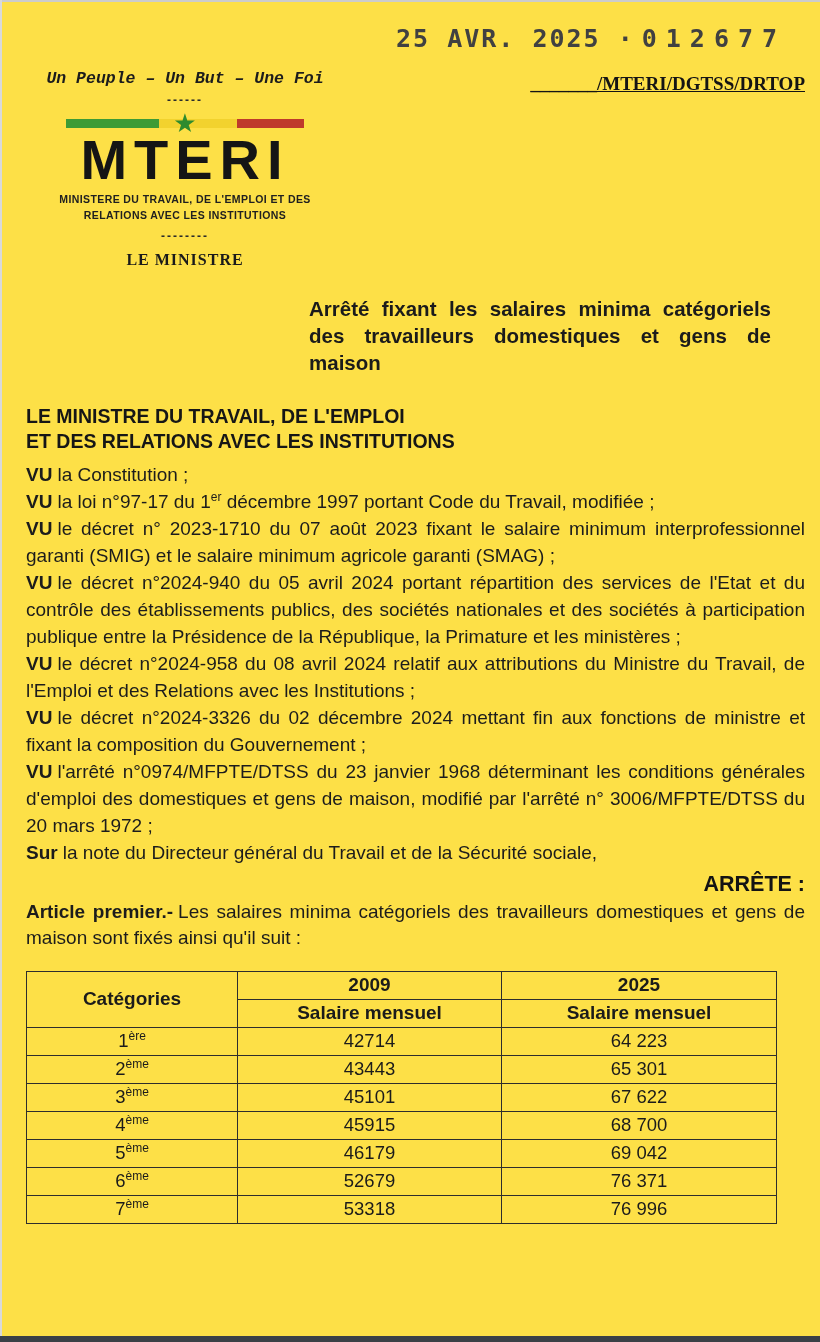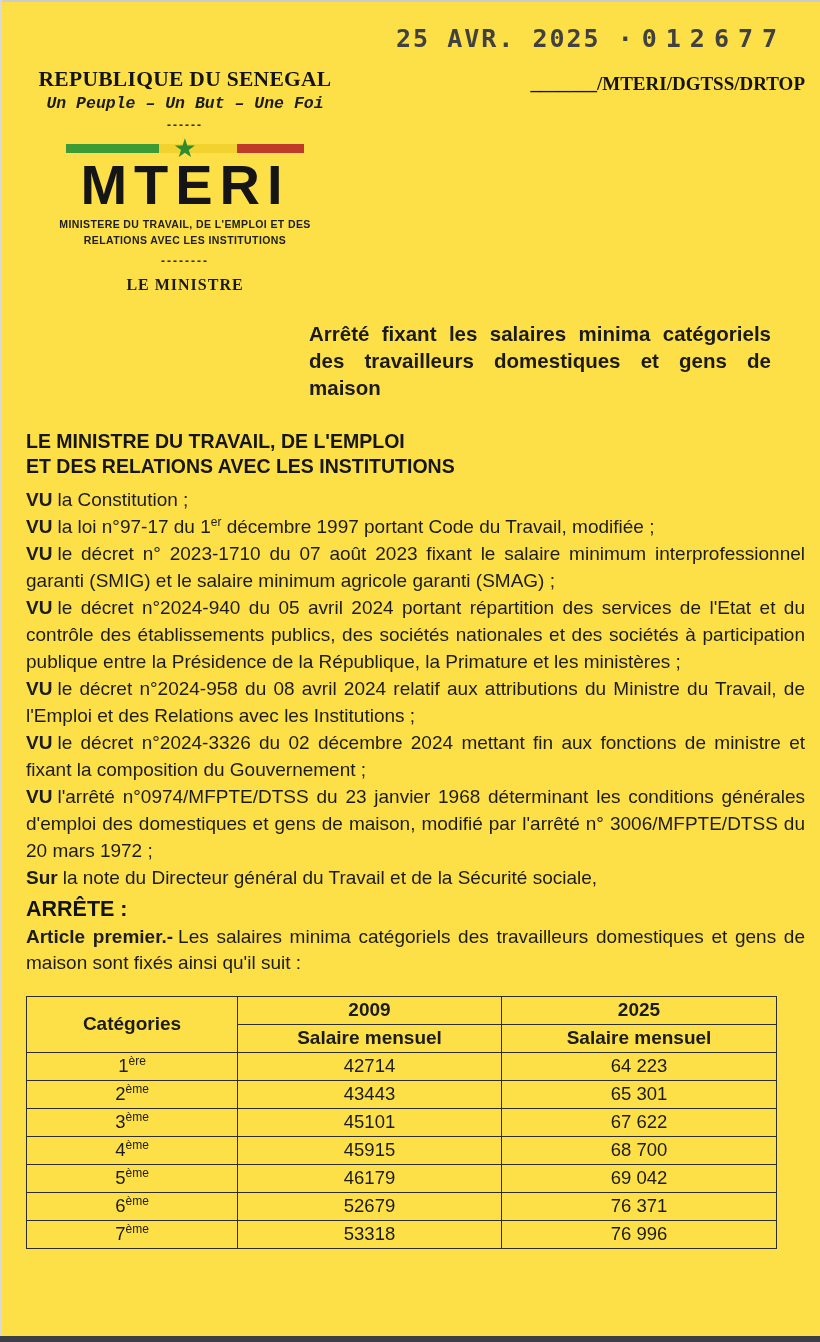--- a/index.html
+++ b/index.html
@@ -36,38 +36,38 @@
     font-weight:900; font-size:56px; line-height:1.02; letter-spacing:7px;
     color:#151515; margin-top:3px; font-family:"Liberation Sans",sans-serif;
   }
   .ministry{font-size:10.5px; font-weight:bold; color:#202020; letter-spacing:.4px; line-height:1.55; margin-top:3px;}
   .minister{
     font-family:"Liberation Serif",serif; font-weight:bold; font-size:16px;
     letter-spacing:1px; margin-top:8px; color:#1a1a1a;
   }
   .ref-block{
     font-family:"Liberation Serif",serif; font-weight:bold; font-size:19px;
-    margin-top:6px; white-space:nowrap; color:#141414;
+    margin-top:6px; white-space:nowrap; color:#141414;text-decoration:underline;
   }
 
   .title-block{
     width:462px; margin:26px 2px 0 283px;
     font-weight:bold; font-size:20.5px; line-height:1.33;
     text-align:justify; color:#1b1b1b;
   }
   .center-heading{
     font-weight:bold; font-size:19.5px; line-height:1.25;
     margin-top:28px; color:#161616;
   }
   .clauses{margin-top:9px; font-size:19px; line-height:1.42; text-align:justify;}
   .clause{margin:0;}
   .clause .lead{padding-right:5px;}
   sup{font-size:12px; line-height:0;}
 
-  .arrete{text-align:left; font-weight:bold; font-size:21.5px; margin-top:5px; color:#131313;}
+  .arrete{text-align:right; font-weight:bold; font-size:21.5px; margin-top:5px; color:#131313;}
   .article{font-size:19px; line-height:1.4; text-align:justify; margin-top:2px;}
   .article .lead{font-weight:bold; padding-right:5px;}
 
   table.salary{
     width:750px; border-collapse:collapse; margin-top:15px; table-layout:fixed;
     font-family:"Liberation Sans",sans-serif;
   }
   table.salary col.c1{width:211px;} table.salary col.c2{width:264px;} table.salary col.c3{width:275px;}
   table.salary th, table.salary td{
     border:1.6px solid #2d2d2d; text-align:center; padding:1px 4px; color:#1b1b1b;
@@ -83,21 +83,20 @@
   <div class="edge-top"></div>
   <div class="edge-left"></div>
 
   <div class="stamp">
     <span>25 AVR. 2025</span>
     <span class="num">·012677</span>
   </div>
 
   <div class="header-row">
     <div class="org-block">
-      <div class="republic">REPUBLIQUE DU SENEGAL</div>
       <div class="motto">Un Peuple – Un But – Une Foi</div>
       <div class="dashes">------</div>
       <div class="logo">
         <div class="flagbar">
           <div class="seg" id="seg-green" style="width: 39%; background: rgb(61, 155, 53);"></div>
           <div class="seg" id="seg-yellow" style="width: 33%; background: rgb(242, 210, 46);"></div>
           <div class="seg" id="seg-red" style="width: 28%; background: rgb(191, 58, 43);"></div>
           <div class="star" id="flag-star" style="color: rgb(46, 139, 46);">★</div>
         </div>
         <div class="acronym">MTERI</div>

